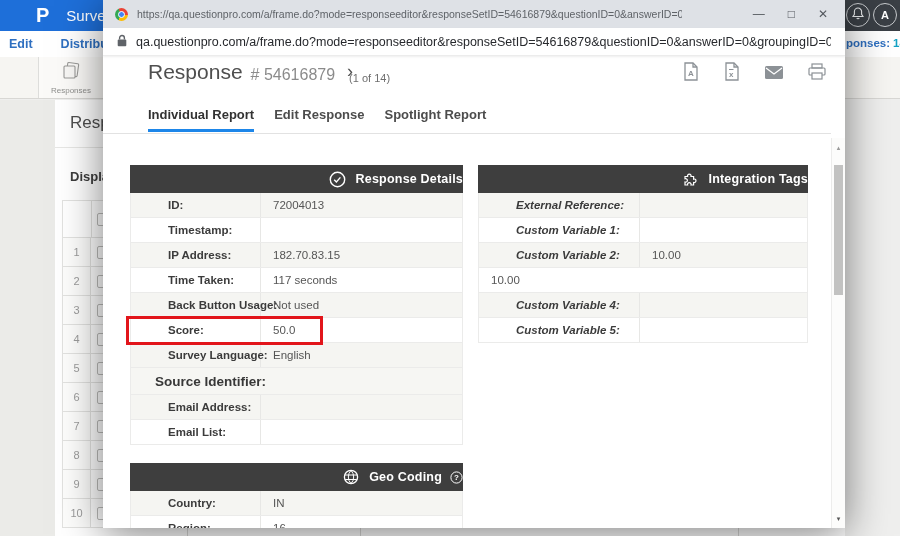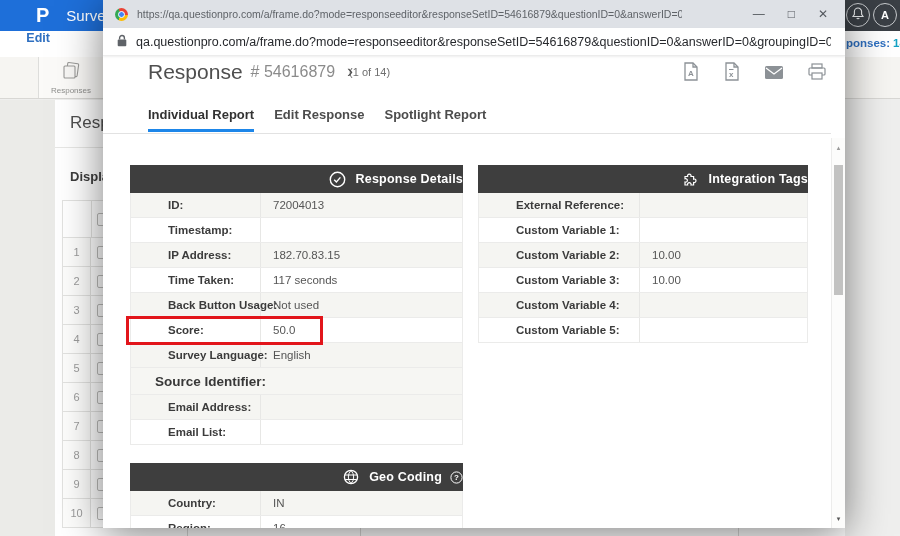--- a/index.html
+++ b/index.html
@@ -9,21 +9,21 @@
   .bg-topbar{position:absolute;left:0;top:0;right:0;height:31px;background:#3a3f45;}
   .bg-blue{position:absolute;left:0;top:0;width:320px;height:31px;background:var(--accent-blue,#1e6fd9);display:flex;align-items:center;}
   .qp-logo{color:#fff;font-weight:bold;font-size:20px;margin-left:36px;}
   .surveys-label{color:#fff;font-size:15px;margin-left:17px;}
   .surveys-caret{color:#fff;font-size:9px;margin-left:8px;}
   .hdr-circle{position:absolute;top:3px;width:24px;height:24px;border:1.5px solid #c7cacd;border-radius:50%;
               display:flex;align-items:center;justify-content:center;box-sizing:border-box;}
   .hdr-bell{left:846px;}
   .hdr-avatar{left:873px;color:#fff;font-size:11px;font-weight:bold;}
   .bg-menubar{position:absolute;left:0;top:31px;right:0;height:26px;background:#fff;}
-  .menu-items{position:absolute;left:9px;top:0;height:26px;display:flex;gap:28px;align-items:center;flex-direction:column;}
+  .menu-items{position:absolute;left:9px;top:0;height:26px;display:flex;gap:28px;align-items:center;}
   .menu-link{color:#2e6fc0;font-size:12.5px;font-weight:bold;}
   .responses-count{position:absolute;left:846px;top:37px;font-size:11.5px;font-weight:bold;color:#2e6fc0;white-space:nowrap;z-index:5;}
   .responses-count .cnt{color:#14a2c4;margin-left:3px;}
   .bg-toolbar{position:absolute;left:0;top:57px;right:0;height:42px;background:#f6f5f2;border-bottom:1px solid #d8d7d4;box-sizing:border-box;}
   .tool-active{position:absolute;left:38px;top:0;width:66px;height:41px;background:#fbfaf8;border-left:1px solid #dddddb;border-right:1px solid #dddddb;
                display:flex;flex-direction:column;align-items:center;justify-content:center;gap:1px;box-sizing:border-box;}
   .tool-label{font-size:8px;color:#8f8f8d;}
   .bg-sidebar{position:absolute;left:0;top:100px;width:55px;bottom:0;background:#ebebe8;}
   .bg-panel{position:absolute;left:55px;top:100px;width:790px;bottom:0;background:#fff;}
   .bg-heading{position:absolute;left:70px;top:113px;font-size:17px;color:#4f4f4f;white-space:nowrap;}
@@ -45,42 +45,42 @@
   .titlebar{height:28px;background:#dee1e6;display:flex;align-items:center;padding:0 12px;box-sizing:border-box;}
   .chrome-icon{width:13px;height:13px;border-radius:50%;flex:none;position:relative;
       background:conic-gradient(from -30deg,#ea4335 0 120deg,#fbbc05 0 240deg,#34a853 0 360deg);}
   .chrome-icon::after{content:"";position:absolute;inset:3px;background:#4285f4;border:1px solid #fff;border-radius:50%;}
   .titlebar-url{margin-left:9px;font-size:10.5px;color:#5f6368;white-space:nowrap;overflow:hidden;max-width:545px;}
   .win-controls{margin-left:auto;display:flex;gap:23px;align-items:center;color:#54585e;padding-right:5px;}
   .win-btn{font-size:12px;line-height:1;}
   .addressbar{height:28px;background:#fff;display:flex;align-items:center;padding:0 14px;border-bottom:1px solid #ececec;
               box-shadow:0 1px 2px rgba(0,0,0,.07);position:relative;z-index:3;box-sizing:border-box;}
   .address-url{margin-left:9px;font-size:12.5px;color:#27292d;white-space:nowrap;overflow:hidden;}
-  .modal-header{position:absolute;left:45px;top:60px;display:flex;align-items:center;}
+  .modal-header{position:absolute;left:45px;top:60px;display:flex;align-items:flex-end;}
   .rtitle{font-size:21px;color:#4f4f4f;}
   .rnum{font-size:16px;color:#8b8b8b;margin-left:8px;}
   .rpos{font-size:11px;color:#6f6f6f;margin-left:14px;}
   .next-arrow{position:absolute;left:244px;top:61px;font-size:18px;color:#4f4f4f;}
   .action-icons{position:absolute;left:580px;top:62px;display:flex;gap:25px;align-items:center;}
   .tabs{position:absolute;left:0;right:14px;top:104px;height:30px;border-bottom:1px solid #e2e2e2;box-sizing:border-box;}
   .tabs-inner{position:absolute;left:45px;top:3px;display:flex;gap:20px;}
   .tab{font-size:13px;font-weight:bold;color:#4c4c4c;padding-bottom:7px;cursor:default;}
   .tab.active{border-bottom:3px solid var(--tab-underline,#1d86e9);color:#333;}
   .panel-left{position:absolute;left:27px;top:165px;width:333px;}
   .panel-right{position:absolute;left:375px;top:165px;width:330px;}
   .geo-panel{position:absolute;left:27px;top:463px;width:333px;}
   .panel-head{height:28px;background:var(--panel-header-bg,#3e3e3e);color:#fff;display:flex;align-items:center;justify-content:flex-end;}
   .p-icon{margin:0 10px 0 11px;display:flex;}
   .p-title{font-size:12.5px;font-weight:bold;letter-spacing:.2px;}
   .help-icon{margin-left:8px;display:flex;}
   .drow{height:25px;display:flex;border:1px solid #ebebea;border-top:none;background:#fff;position:relative;box-sizing:border-box;}
   .dtable>.drow:nth-child(odd){background:#f5f5f2;}
   .dlabel{width:101px;border-right:1px solid #e7e7e5;display:flex;align-items:center;padding-left:8px;
           font-size:11.5px;font-weight:bold;color:#3b3b3b;box-sizing:border-box;white-space:nowrap;margin-left:29px;}
-  .itable .dlabel{width:132px;}
+  .itable .dlabel{width:132px;font-style:italic;}
   .dvalue{flex:1;display:flex;align-items:center;padding-left:12px;font-size:11.5px;color:#555;white-space:nowrap;}
   .section-head{height:27px;border:1px solid #ebebea;border-top:none;background:#f6f6f3;display:flex;align-items:center;
                 padding-left:24px;font-size:13.5px;font-weight:bold;color:#383838;box-sizing:border-box;}
   .drow.highlighted::after{content:"";position:absolute;left:-5px;top:-2px;width:197px;height:29px;
         border:3px solid var(--highlight-red,#e2151b);box-sizing:border-box;pointer-events:none;z-index:4;}
   .scrollbar{position:absolute;right:0;top:138px;bottom:0;width:14px;background:#fcfcfb;border-left:1px solid #ececeb;box-sizing:border-box;}
   .sb-up{position:absolute;top:6px;left:0;right:0;text-align:center;font-size:7px;color:#9a9a9a;}
   .sb-down{position:absolute;bottom:5px;left:0;right:0;text-align:center;font-size:7px;color:#555;}
   .sb-thumb{position:absolute;left:2px;top:27px;width:9px;height:130px;background:#c2c2c1;}
 </style>
@@ -393,21 +393,20 @@
           <div class="dlabel">Custom Variable 1:</div>
           <div class="dvalue"></div>
         </div>
 
         <div class="drow">
           <div class="dlabel">Custom Variable 2:</div>
           <div class="dvalue">10.00</div>
         </div>
 
         <div class="drow">
-          <div class="dlabel">Custom Variable 3:</div>
           <div class="dvalue">10.00</div>
         </div>
 
         <div class="drow">
           <div class="dlabel">Custom Variable 4:</div>
           <div class="dvalue"></div>
         </div>
 
         <div class="drow">
           <div class="dlabel">Custom Variable 5:</div>

